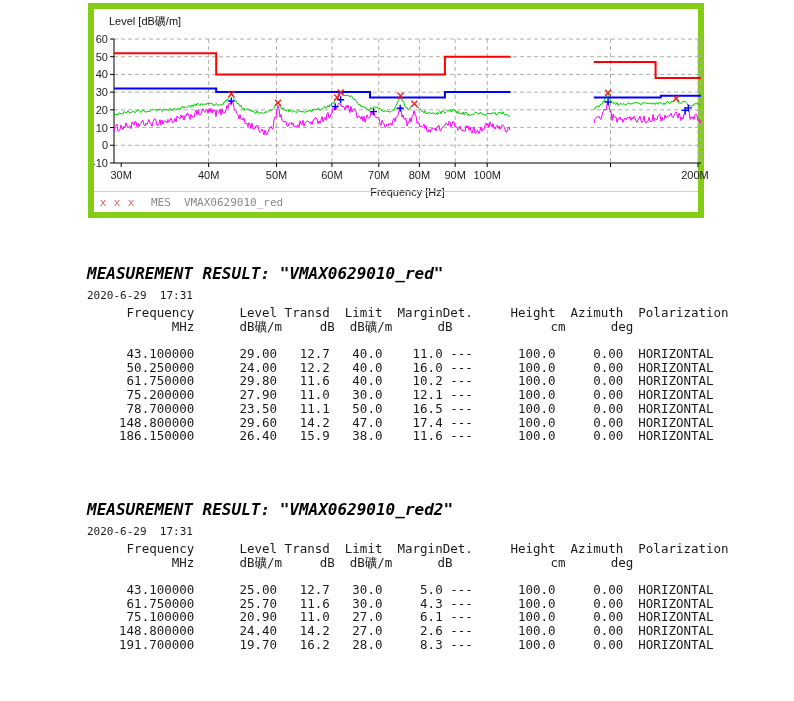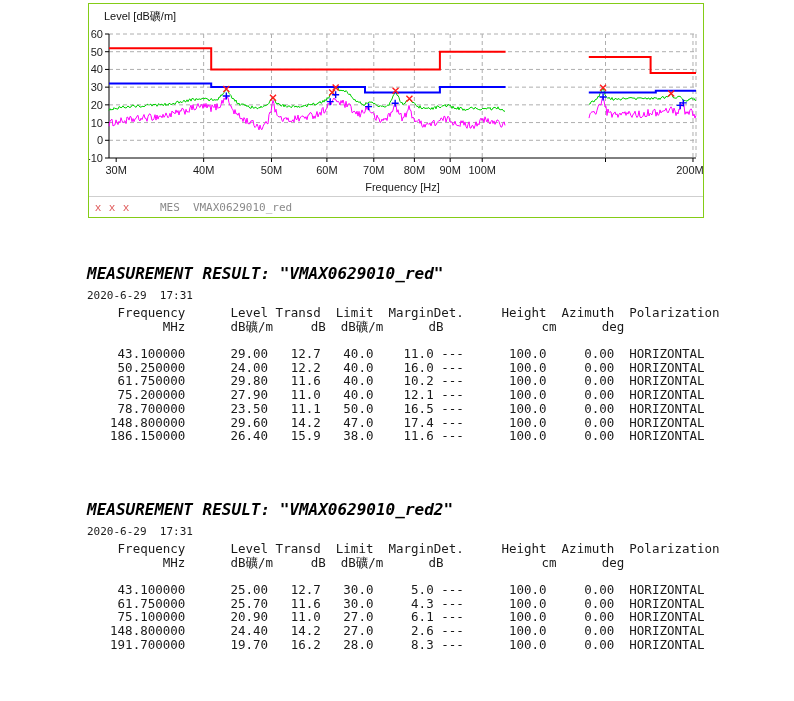--- a/index.html
+++ b/index.html
@@ -1,38 +1,38 @@
 <!DOCTYPE html>
 <html><head>
 <meta charset="utf-8">
 <style>
   html,body{margin:0;padding:0;background:#ffffff;}
   body{width:794px;height:701px;position:relative;overflow:hidden;
        font-family:"Liberation Sans",sans-serif;}
   
   .chart-widget{position:absolute;left:88px;top:3px;width:616px;height:215px;
-      border:1px solid #84cc16;background:#ffffff;box-sizing:border-box;}
+      border:6px solid #84cc16;background:#ffffff;box-sizing:border-box;}
   .ylabel{position:absolute;left:15px;top:5px;font-size:11px;color:#111;}
   .plot-svg{position:absolute;left:0;top:0;}
   .legend-row{position:absolute;left:0;bottom:0;width:100%;height:21px;
       border-top:1px solid #cfcfcf;box-sizing:border-box;
       font-family:"DejaVu Sans Mono","Liberation Mono",monospace;font-size:11px;
       display:flex;align-items:center;}
   .legend-x{color:#e05c5c;width:14px;text-align:center;}
   .legend-x:first-child{margin-left:2px;}
-  .legend-det{color:#8a8a8a;margin-left:19px;padding-left:8px;}
+  .legend-det{color:#8a8a8a;margin-left:5px;padding-left:8px;}
   .legend-name{color:#8a8a8a;margin-left:13px;}
   
   .mtable{position:absolute;left:87px;width:700px;}
   .mtitle{font-family:"DejaVu Sans Mono","Liberation Mono",monospace;
       font-weight:bold;font-style:italic;font-size:16px;color:#000;
       position:absolute;left:0;top:0;white-space:pre;letter-spacing:0px;}
   .mdate{font-family:"DejaVu Sans Mono","Liberation Mono",monospace;
       font-size:11px;color:#1a1a1a;position:absolute;left:0;top:25px;white-space:pre;}
-  .tbody{position:absolute;left:8px;top:42px;}
+  .tbody{position:absolute;left:17px;top:42px;}
   .tline{font-family:"DejaVu Sans Mono","Liberation Mono",monospace;
       font-size:12.5px;color:#1a1a1a;height:13.7px;line-height:13.7px;white-space:pre;}
 </style>
 </head>
 <body>
 
 <div class="chart-widget">
   <div class="ylabel">Level [dB礦/m]</div>
   <svg class="plot-svg" id="plot" width="616" height="193">
       <line x1="20" y1="30" x2="607" y2="30" stroke="#aeaeae" stroke-dasharray="4,3"></line>
@@ -127,21 +127,21 @@
 <div class="mtable" style="top:264px;height:200px;">
   <div class="mtitle">MEASUREMENT RESULT: "VMAX0629010_red"</div>
   <div class="mdate">2020-6-29  17:31</div>
   <div class="tbody" id="tbody0">
       <div class="tline">   Frequency      Level Transd  Limit  MarginDet.     Height  Azimuth  Polarization</div>
       <div class="tline">         MHz      dB礦/m     dB  dB礦/m      dB             cm      deg</div>
       <div class="tline"></div>
       <div class="tline">   43.100000      29.00   12.7   40.0    11.0 ---      100.0     0.00  HORIZONTAL</div>
       <div class="tline">   50.250000      24.00   12.2   40.0    16.0 ---      100.0     0.00  HORIZONTAL</div>
       <div class="tline">   61.750000      29.80   11.6   40.0    10.2 ---      100.0     0.00  HORIZONTAL</div>
-      <div class="tline">   75.200000      27.90   11.0   40.0    12.1 ---      100.0     0.00  HORIZONTAL</div>
+      <div class="tline">   75.200000      27.90   11.0   30.0    12.1 ---      100.0     0.00  HORIZONTAL</div>
       <div class="tline">   78.700000      23.50   11.1   50.0    16.5 ---      100.0     0.00  HORIZONTAL</div>
       <div class="tline">  148.800000      29.60   14.2   47.0    17.4 ---      100.0     0.00  HORIZONTAL</div>
       <div class="tline">  186.150000      26.40   15.9   38.0    11.6 ---      100.0     0.00  HORIZONTAL</div>
     </div>
 </div>
 
 <div class="mtable" style="top:500px;height:200px;">
   <div class="mtitle">MEASUREMENT RESULT: "VMAX0629010_red2"</div>
   <div class="mdate">2020-6-29  17:31</div>
   <div class="tbody" id="tbody1">

